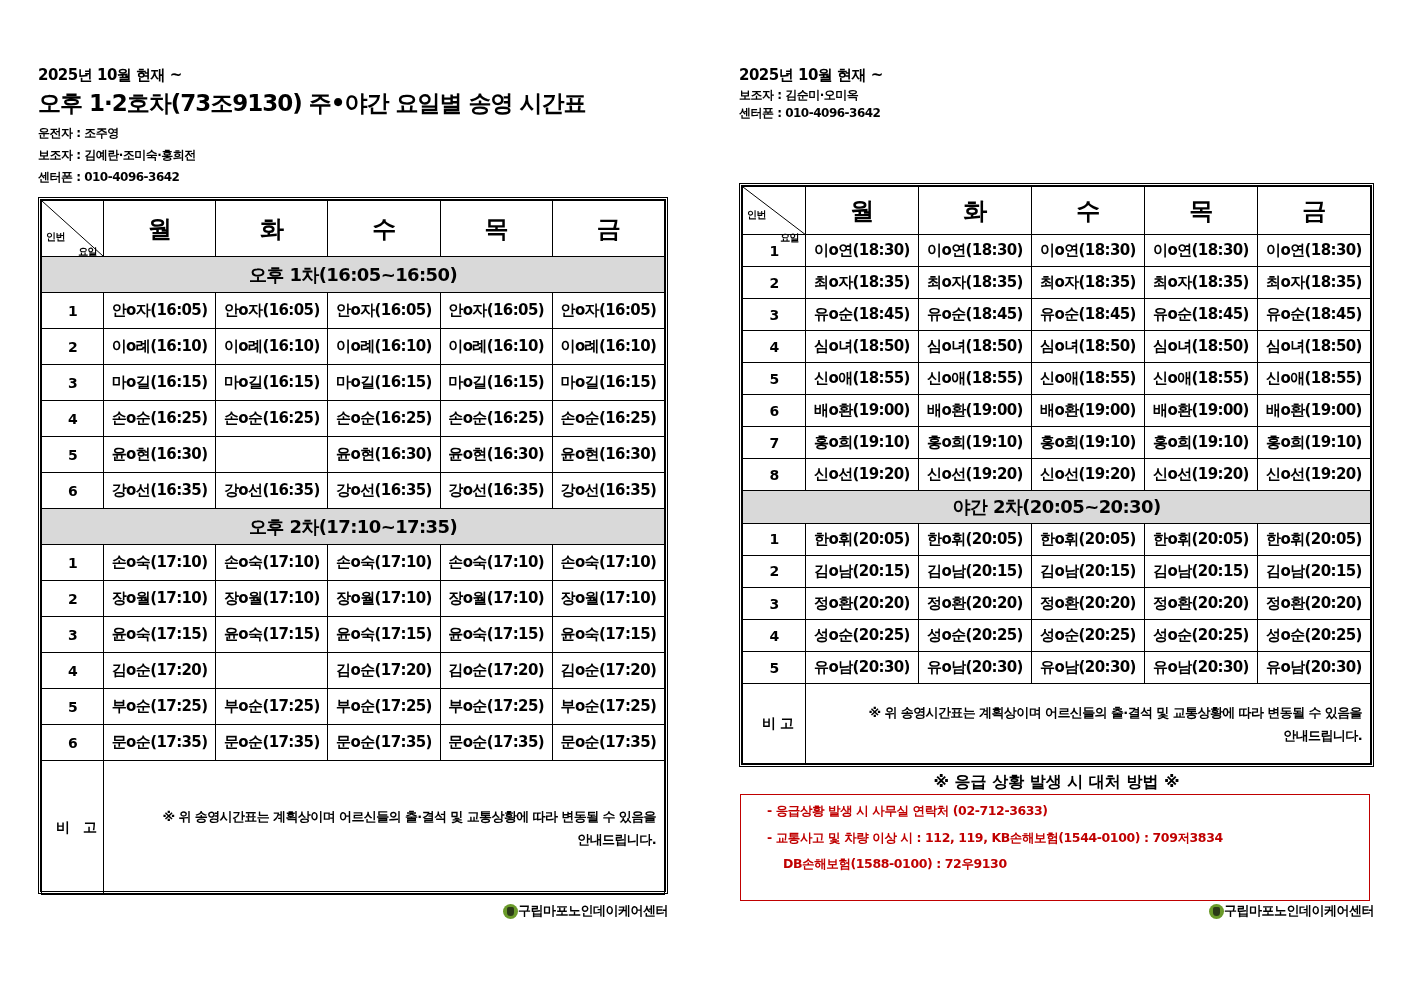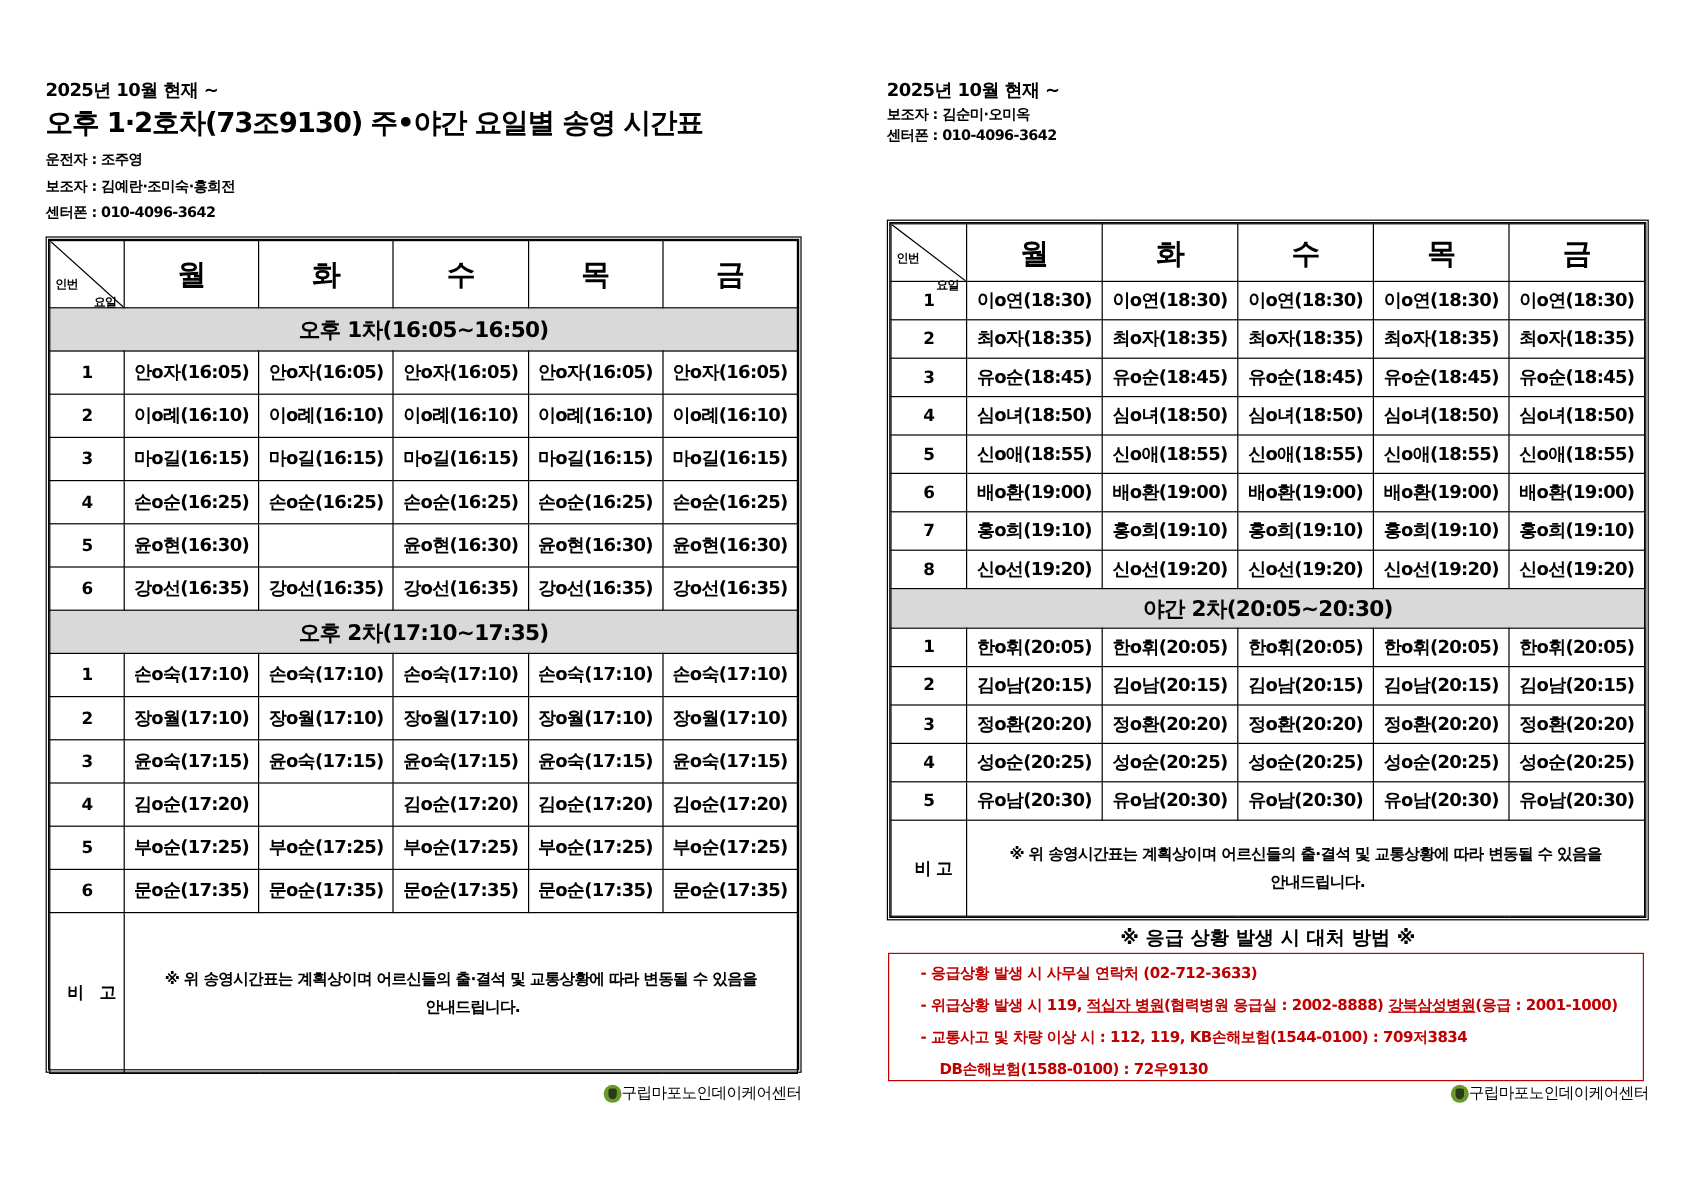--- a/index.html
+++ b/index.html
@@ -20,30 +20,30 @@
   td, th { border:1px solid #000; text-align:center; padding:0; font-weight:bold; letter-spacing:-0.6px; }
   th.day { font-size:24px; }
   td.corner { position:relative; font-size:10px; }
   td.corner svg { position:absolute; left:0; top:0; width:100%; height:100%; }
   td.corner .c-top { position:absolute; right:6px; top:8px;margin-top:36px; }
   td.corner .c-bot { position:absolute; left:4px; bottom:12px; }
   tr.section td { background:#d9d9d9; font-size:18px; font-weight:bold; }
   td.num { font-size:14px; }
   td.cell { font-size:15px; }
   td.note-label { font-size:14px; letter-spacing:4px;padding-left:12px; }
-  td.note { text-align:center; font-size:13px; padding:0 8px; line-height:23px; }
+  td.note { text-align:right; font-size:13px; padding:0 8px; line-height:23px; }
   td.note .indent { padding-left:20px; display:block; }
   .left col.c0 { width:62px; } .right col.c0 { width:63px; }
   .emg-title { position:absolute; left:0; width:635px; top:705px; text-align:center; font-size:16px; font-weight:bold; height:26px; line-height:26px; }
   .emg-box { position:absolute; left:1px; top:730px; width:630px; height:107px; border:1.5px solid #c00000; box-sizing:border-box;
              color:#c00000; font-size:12.5px; font-weight:bold; letter-spacing:-0.4px; padding:3px 26px; }
   .emg-box .l { height:26.5px; line-height:26px; white-space:nowrap; }
   .emg-box .u { text-decoration:underline; }
   .emg-box .ind { padding-left:16px; }
-  .footer { position:absolute; right:0; font-size:13px; font-weight:normal; letter-spacing:-0.5px; display:flex; align-items:center; gap:0; }
+  .footer { position:absolute; right:0; font-size:13px; font-weight:bold; letter-spacing:-0.5px; display:flex; align-items:center; gap:0; }
   .left .footer { top:838px; }
   .right .footer { top:838px; }
   .logo { width:15px; height:15px; border-radius:50%; background:#6a9a2a; position:relative; display:inline-block; }
   .logo::after { content:""; position:absolute; left:4px; top:3px; width:7px; height:9px; background:#2b3a18; border-radius:2px 2px 4px 4px; }
 </style>
 </head>
 <body>
 
 <div class="panel left">
   <div class="date">2025년 10월 현재 ~</div>
@@ -334,21 +334,20 @@
           <tr style="height:76px">
             <td class="note-label">비고</td>
             <td colspan="5" class="note"><span>※ 위 송영시간표는 계획상이며 어르신들의 출·결석 및 교통상황에 따라 변동될 수 있음을</span><span class="indent">안내드립니다.</span></td>
           </tr>
         </tbody>
     </table>
   </div>
   <div class="emg-title">※ 응급 상황 발생 시 대처 방법 ※</div>
   <div class="emg-box">
     <div class="l">- 응급상황 발생 시 사무실 연락처 (02-712-3633)</div>
-    <div class="l"><span>- 위급상황 발생 시 119, </span><span class="u">적십자 병원</span><span>(협력병원 응급실 : 2002-8888) </span><span class="u">강북삼성병원</span><span>(응급 : 2001-1000)</span></div>
     <div class="l">- 교통사고 및 차량 이상 시 : 112, 119, KB손해보험(1544-0100) : 709저3834</div>
     <div class="l ind">DB손해보험(1588-0100) : 72우9130</div>
   </div>
   <div class="footer">
     <span class="logo"></span>
     <span>구립마포노인데이케어센터</span>
   </div>
 </div>
 
 </body></html>

